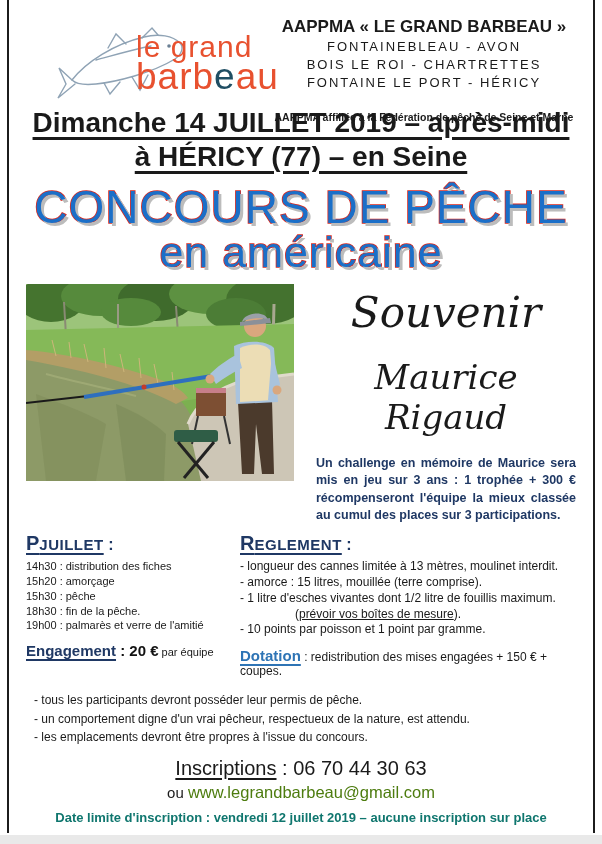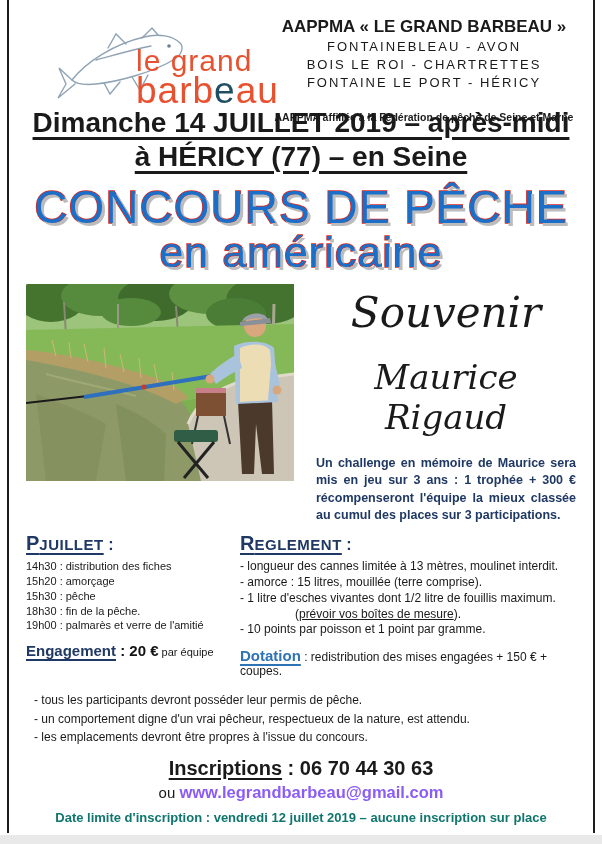--- a/index.html
+++ b/index.html
@@ -11,21 +11,21 @@
   }
   .edge { position:absolute; top:0; width:2px; height:833px; background:#1c1c1c; }
   .edge-left { left:7px; }
   .edge-right { right:7px; }
   .bottom-strip { position:absolute; left:0; bottom:0; width:100%; height:9px; background:#e9e9e9; }
 
   
   .header { display:flex; padding:10px 24px 0 18px; height:102px; }
   .logo { position:relative; width:252px; height:96px; flex:none; }
   .logo svg { position:absolute; left:38px; top:10px; }
-  .logo-text { position:absolute; left:118px; top:36px; line-height:1; white-space:nowrap; }
+  .logo-text { position:absolute; left:118px; top:22px; line-height:1; white-space:nowrap; }
   .logo-line1 { font-size:30px; color:#e8512f; letter-spacing:1px; }
   .logo-line2 { font-size:37px; color:#e8512f; letter-spacing:1px; margin-top:-4px; }
   .logo-e { color:#1f4e63; }
   .header-right { flex:1; text-align:center; padding-top:6px; line-height:1.3; }
   .assoc-title { font-weight:bold; font-size:17px; }
   .assoc-line { font-size:13px; letter-spacing:2px; margin-top:1px; }
   .assoc-affil { font-weight:bold; font-size:10.5px; margin-top:19px; }
 
   
   .date-heading { text-align:center; font-weight:bold; font-size:28px; line-height:1.22; margin-top:4px; }
@@ -67,24 +67,24 @@
   .eng-label { color:#1f3864; font-weight:bold; text-decoration:underline; text-decoration-thickness:2px; text-underline-offset:3px; }
   .eng-amount { font-weight:bold; color:#111; }
   .eng-unit { font-size:11px; }
   .dotation { margin-top:9px; font-size:12px; }
   .dot-label { color:#2e74b5; font-weight:bold; font-size:15px; text-decoration:underline; text-decoration-thickness:2px; text-underline-offset:3px; }
 
   
   .conditions { padding:0 34px; margin-top:13px; font-size:12px; line-height:1.55; }
 
   
-  .inscriptions { text-align:center; margin-top:10px; font-size:20px; font-family:"Liberation Sans", sans-serif;font-weight:bold; }
+  .inscriptions { text-align:center; margin-top:10px; font-size:20px; font-family:"Liberation Sans", sans-serif; }
   .insc-label { text-decoration:underline; text-underline-offset:3px; }
   .ou-line { text-align:center; margin-top:3px; font-size:15px; }
-  .email { font-weight:bold; font-size:16.5px; color:#8b5cf6; }
+  .email { font-weight:normal; font-size:16.5px; color:#4d7c0f; }
   .deadline { text-align:center; margin-top:8px; font-weight:bold; font-size:13px; color:#0f766e;
     text-underline-offset:2px; }
   .restauration { text-align:center; margin-top:7px; font-weight:bold; font-size:16.5px; color:#2e74b5;
     text-decoration:underline; text-decoration-thickness:2px; text-underline-offset:3px; }
 </style>
 </head>
 <body>
 
 <div class="page">
   <div class="edge edge-left"></div>

